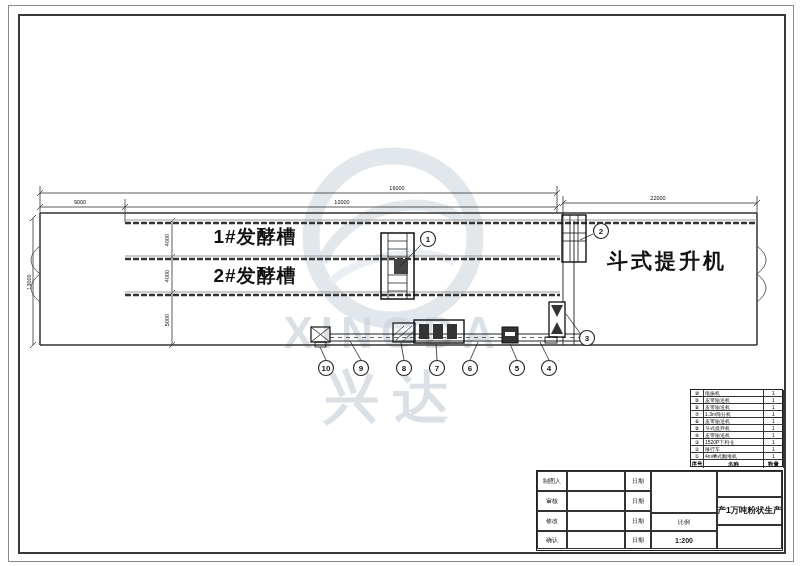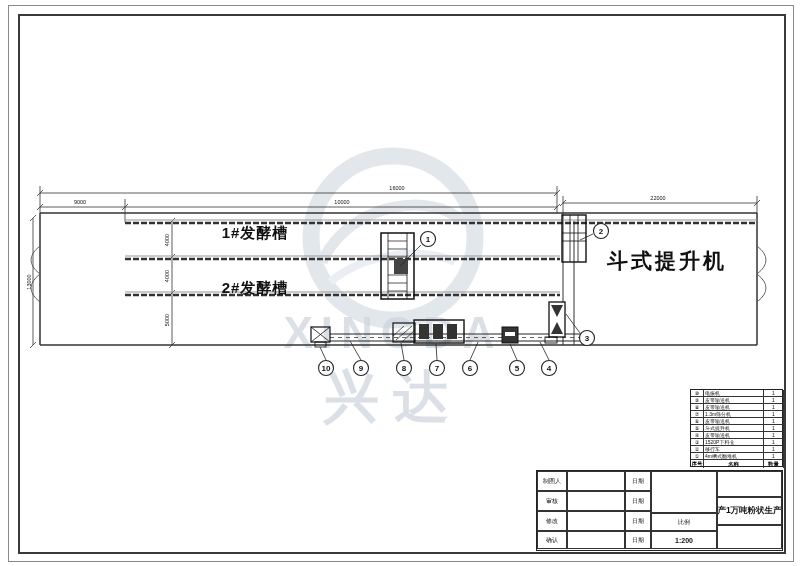--- a/index.html
+++ b/index.html
@@ -3,21 +3,21 @@
 <meta charset="utf-8">
 <style>
   html,body{margin:0;padding:0;background:#fff;}
   #stage{position:relative;width:800px;height:566px;background:#ffffff;overflow:hidden;
          font-family:"Liberation Sans","DejaVu Sans",sans-serif;color:#111;}
   .abs{position:absolute;}
   .border-outer{left:8px;top:5px;width:784px;height:555px;border:1px solid #8a8a8a;}
   .border-inner{left:18px;top:14px;width:764px;height:536px;border:2px solid #3a3a3a;}
   svg{position:absolute;left:0;top:0;}
   .lbl{position:absolute;text-align:center;font-weight:bold;color:#111;letter-spacing:1px;}
-  .trough-lbl{width:120px;font-size:15px;}
+  .trough-lbl{width:120px;font-size:19px;}
   .aging-lbl{width:140px;font-size:21px;letter-spacing:3px;}
   
   .ptable{left:690px;top:389px;width:93px;height:78px;border:1.2px solid #222;box-sizing:border-box;background:transparent;}
   .pcell{position:absolute;box-sizing:border-box;border-right:1px solid #333;border-bottom:1px solid #333;
          font-size:5px;line-height:6.8px;overflow:hidden;white-space:nowrap;color:#111;}
   .pcell.no{text-align:center;}
   .pcell.name{padding-left:1px;}
   .pcell.qty{text-align:center;}
   .pcell.hdr{font-weight:bold;font-size:5.5px;line-height:8px;text-align:center;}
   
@@ -199,21 +199,21 @@
       <circle cx="404" cy="368" r="7.5" fill="#fff" stroke="#222" stroke-width="1.1"></circle>
       <text x="404" y="371" text-anchor="middle" class="callout-num">8</text>
       <circle cx="361" cy="368" r="7.5" fill="#fff" stroke="#222" stroke-width="1.1"></circle>
       <text x="361" y="371" text-anchor="middle" class="callout-num">9</text>
       <circle cx="326" cy="368" r="7.5" fill="#fff" stroke="#222" stroke-width="1.1"></circle>
       <text x="326" y="371" text-anchor="middle" class="callout-num">10</text>
     </g>
   </svg>
 
   <div class="lbl trough-lbl abs" style="left:195px;top:224px;">1#发酵槽</div>
-  <div class="lbl trough-lbl abs" style="left:195px;top:263px;margin-top:16px;">2#发酵槽</div>
+  <div class="lbl trough-lbl abs" style="left:195px;top:263px;">2#发酵槽</div>
   <div class="lbl aging-lbl abs" style="left:597px;top:247px;">斗式提升机</div>
 
   <div class="abs ptable">
 
     <div class="pcell no" style="left:0;top:0px;width:13px;height:7px;">⑩</div>
     <div class="pcell name" style="left:13px;top:0px;width:60px;height:7px;">电振机</div>
     <div class="pcell qty" style="left:73px;top:0px;width:20px;height:7px;">1</div>
 
     <div class="pcell no" style="left:0;top:7px;width:13px;height:7px;">⑨</div>
     <div class="pcell name" style="left:13px;top:7px;width:60px;height:7px;">皮带输送机</div>

